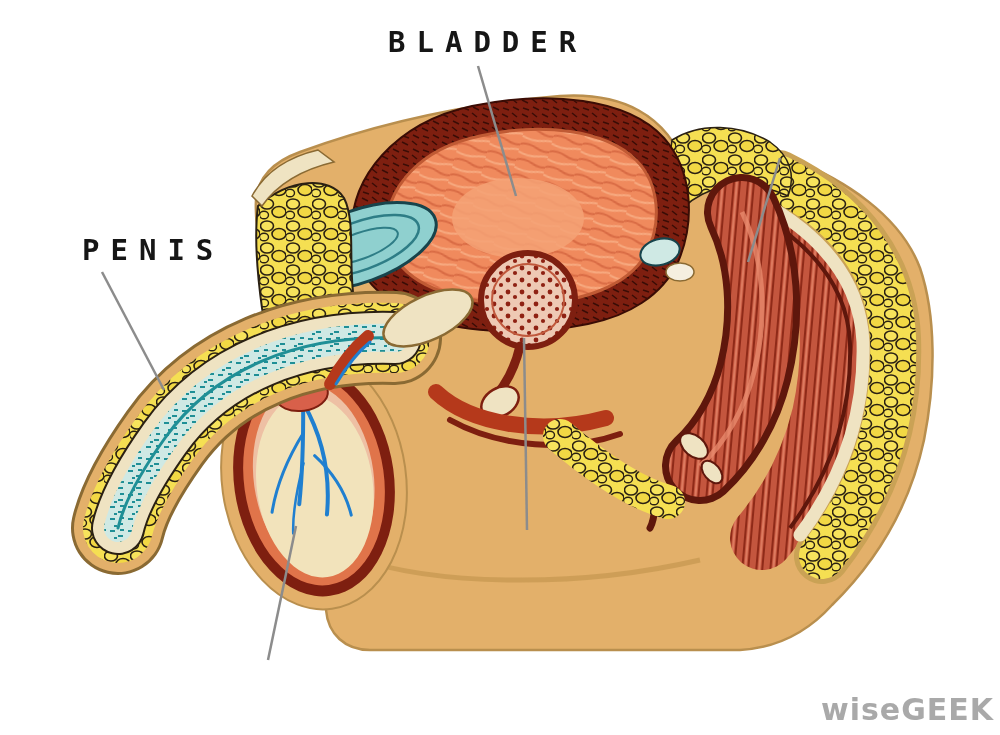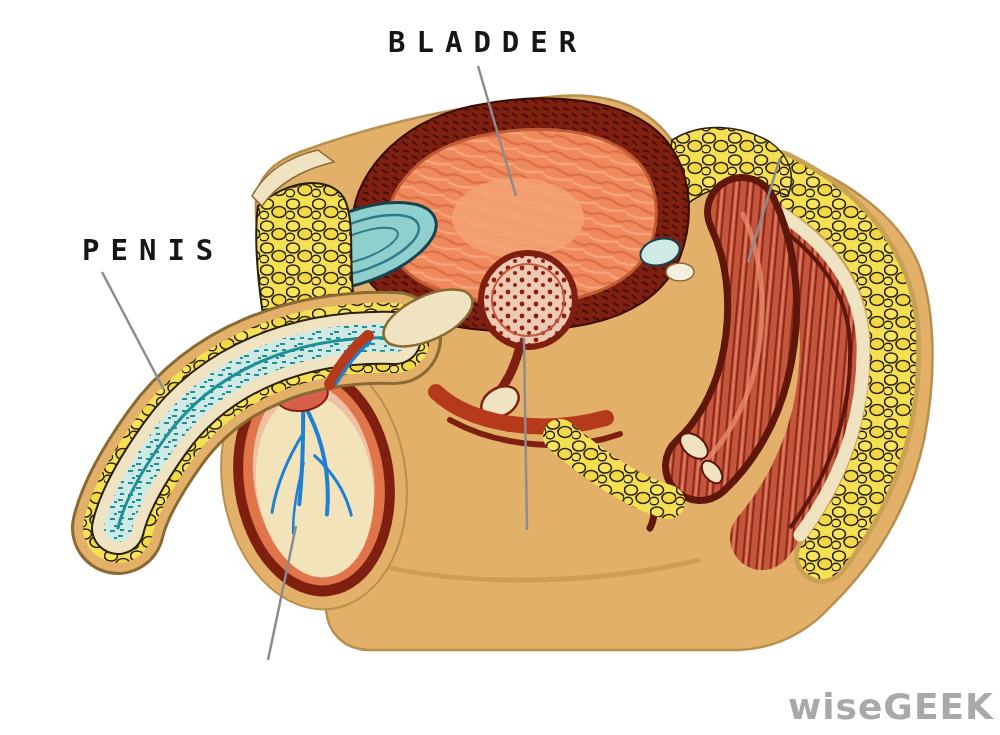--- a/index.html
+++ b/index.html
@@ -15,21 +15,21 @@
     color:#161616;white-space:nowrap;line-height:1;
   }
   .label-bladder{left:388px;top:28px;}
   .label-rectum{left:712px;top:122px;}
   .label-penis{left:40px;top:236px;margin-left:42px;}
   .label-prostate{left:410px;top:538px;}
   .label-testis{left:184px;top:666px;}
   .watermark{
     position:absolute;right:22px;bottom:8px;
     font-family:"DejaVu Sans",sans-serif;
-    font-weight:700;font-size:36px;color:#a9a9a9;letter-spacing:1px;
+    font-weight:700;font-size:30px;color:#a9a9a9;letter-spacing:1px;
   }
 </style>
 </head>
 <body>
 
 <div class="stage">
 
   <svg width="1000" height="735" viewBox="0 0 1000 735">
     <defs>
       <pattern id="fatCells" width="26" height="22" patternUnits="userSpaceOnUse">

